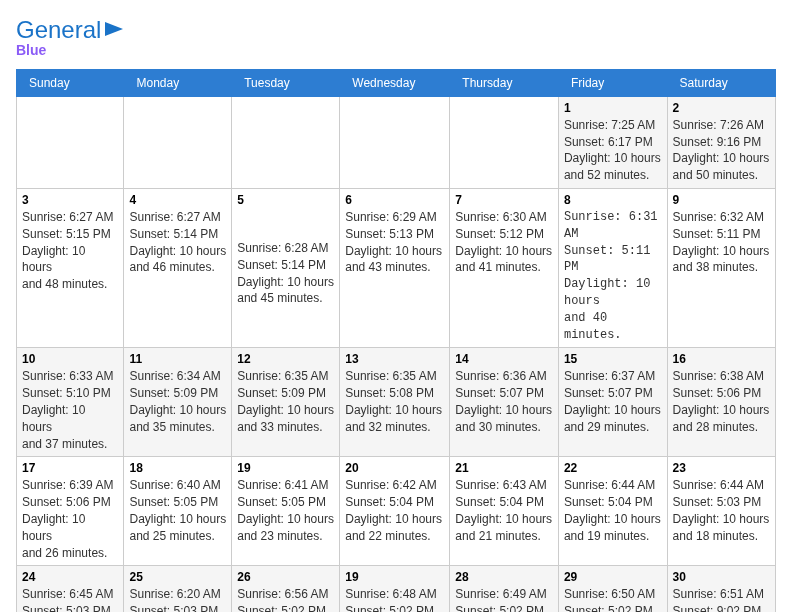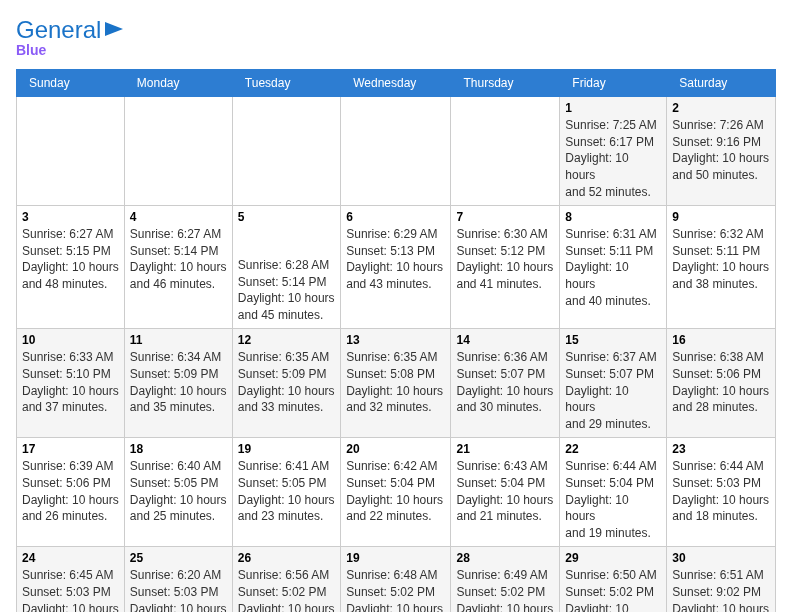--- a/index.html
+++ b/index.html
@@ -175,21 +175,21 @@
         </td>
         <td>
           <span class="day-num">7</span>
           <div class="day-info" style="white-space: pre-line;">Sunrise: 6:30 AM
 Sunset: 5:12 PM
 Daylight: 10 hours
 and 41 minutes.</div>
         </td>
         <td>
           <span class="day-num">8</span>
-          <div class="day-info" style="white-space: pre-line;">Sunrise: 6:31 AM
+          <div class="day-info" style="white-space: pre-line; font-family: Liberation Mono, monospace;">Sunrise: 6:31 AM
 Sunset: 5:11 PM
 Daylight: 10 hours
 and 40 minutes.</div>
         </td>
         <td>
           <span class="day-num">9</span>
           <div class="day-info" style="white-space: pre-line;">Sunrise: 6:32 AM
 Sunset: 5:11 PM
 Daylight: 10 hours
 and 38 minutes.</div>

